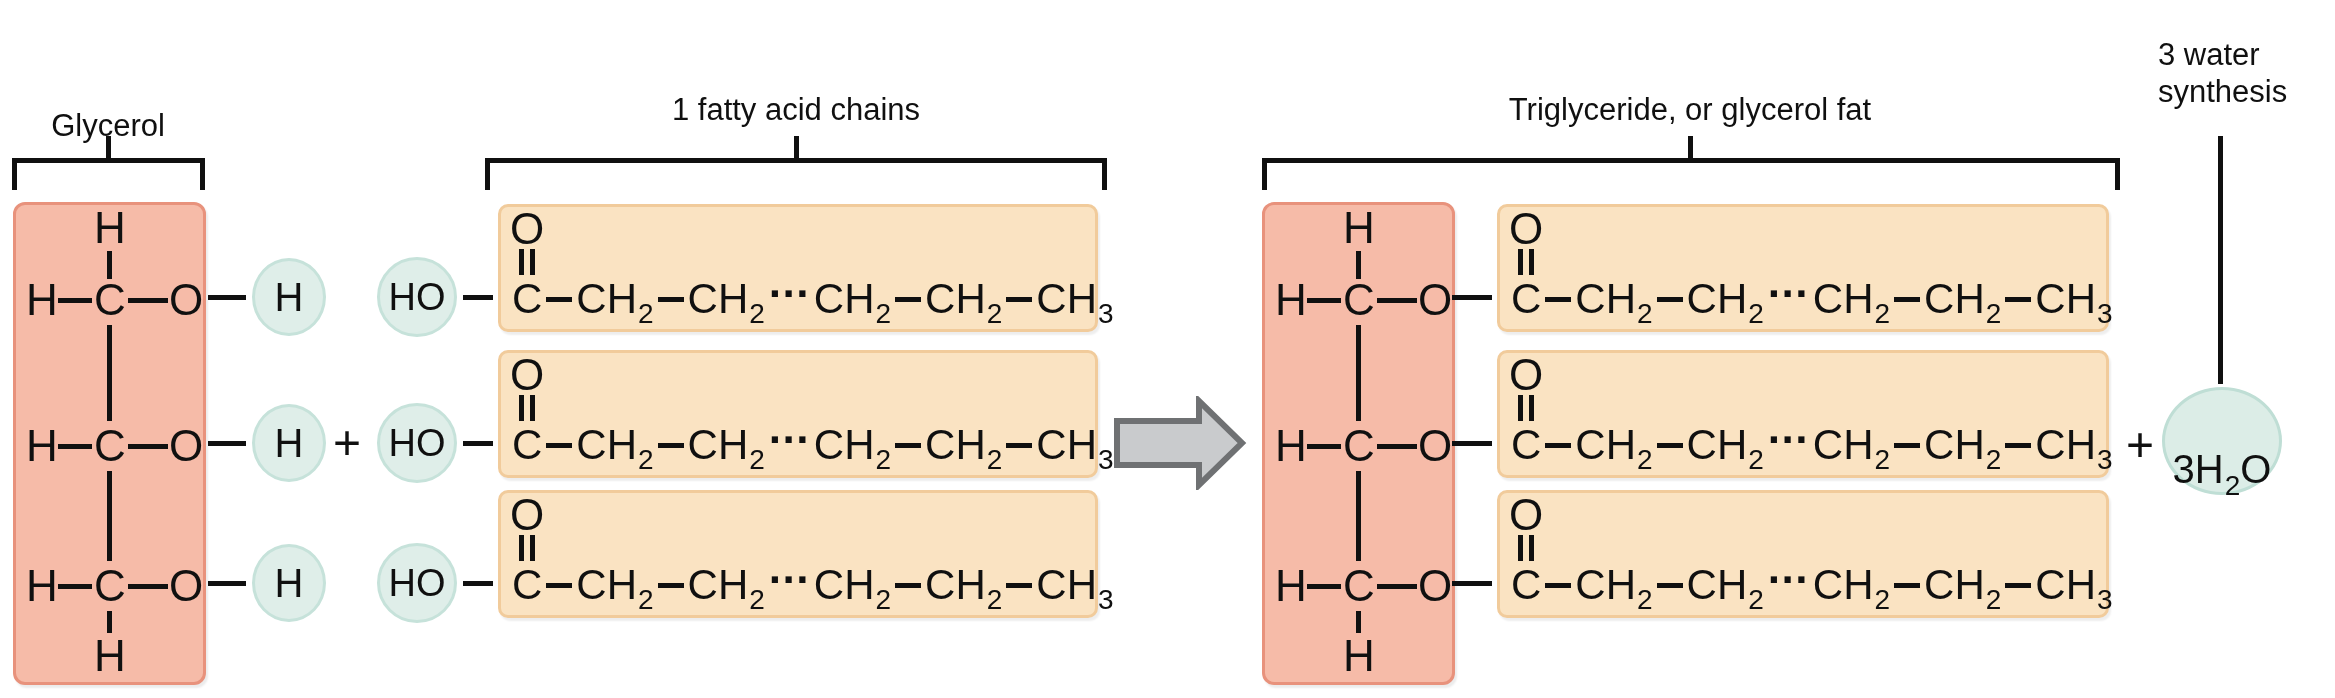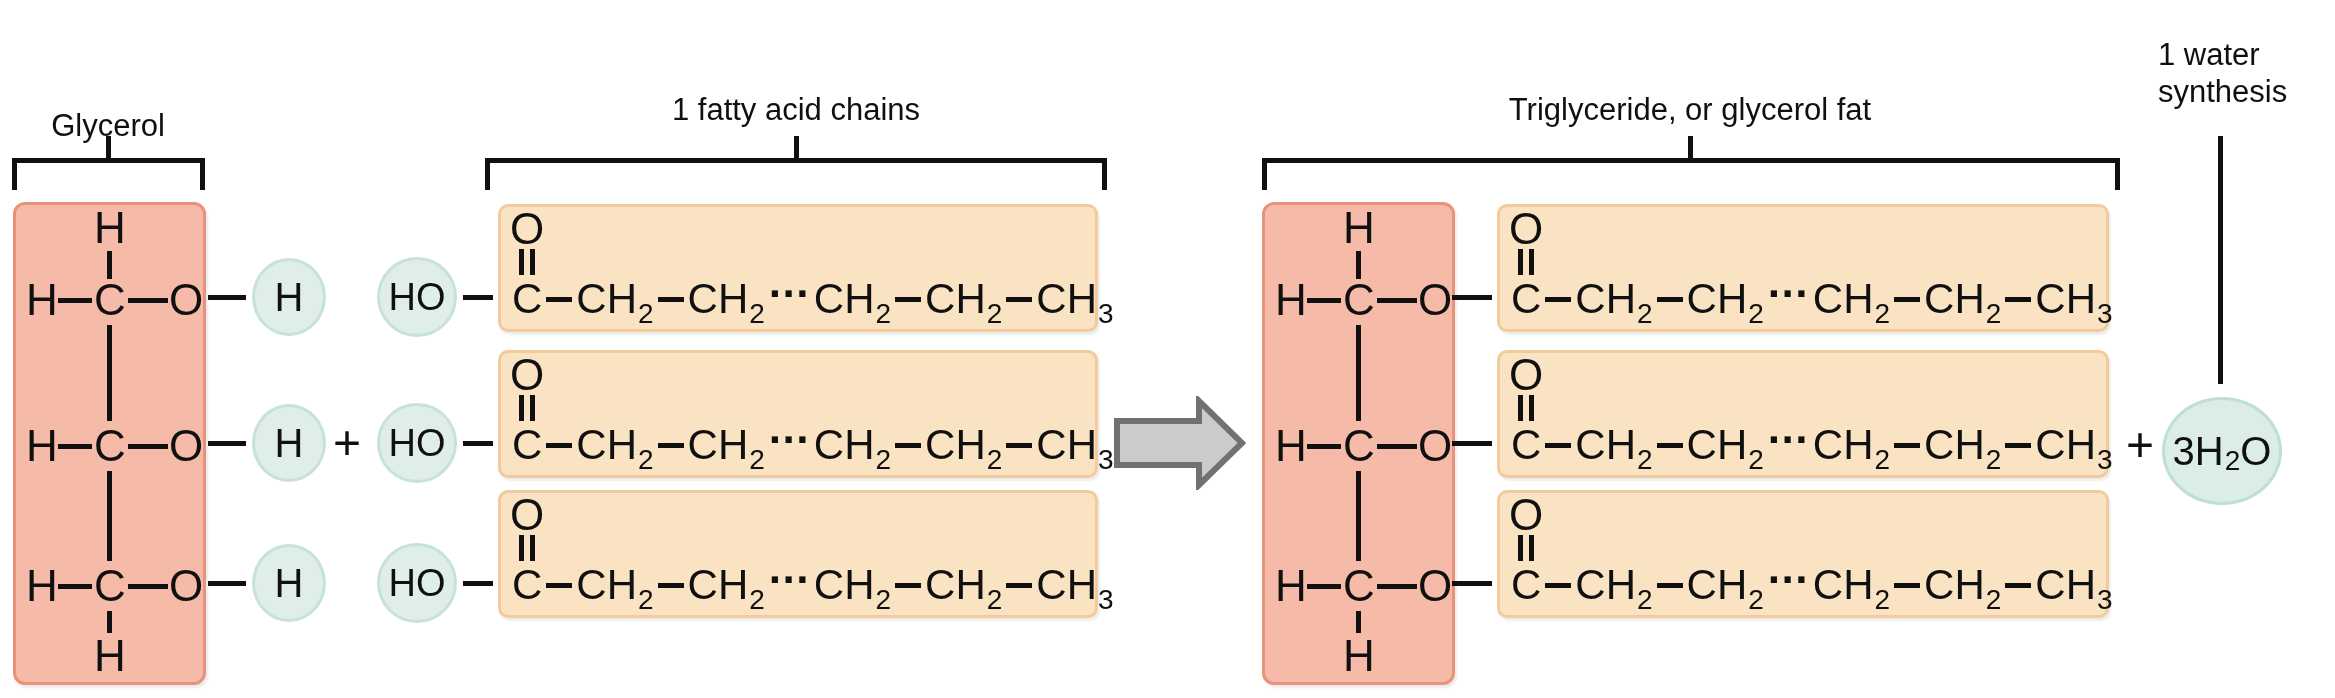--- a/index.html
+++ b/index.html
@@ -45,21 +45,21 @@
 </head>
 <body>
 
 <div class="canvas">
 
 
   <div class="section-label" style="left:108px;margin-top:16px;">Glycerol</div>
   <div class="section-label" style="left:796px;">1 fatty acid chains</div>
   <div class="section-label" style="left:1690px;">Triglyceride, or glycerol fat</div>
   <div class="water-label">
-    <div>1 water</div>
+    <div>3 water</div>
     <div>synthesis</div>
   </div>
 
   <div class="bracket" style="left:12px;width:193px;"></div>
   <div class="tick" style="left:106px;"></div>
   <div class="bracket" style="left:485px;width:622px;"></div>
   <div class="tick" style="left:794px;"></div>
   <div class="bracket" style="left:1262px;width:858px;"></div>
   <div class="tick" style="left:1688px;"></div>
 
@@ -278,19 +278,19 @@
       <span class="grp"><span>CH</span><span class="sub">2</span></span>
       <i class="cbond"></i>
       <span class="grp"><span>CH</span><span class="sub">2</span></span>
       <i class="cbond"></i>
       <span class="grp"><span>CH</span><span class="sub">3</span></span>
     </div>
   </div>
 
   <div class="plus" style="left:2140px;top:445px;">+</div>
   <div class="wline" style="left:2218px;top:136px;height:248px;"></div>
-  <div class="circle circle-w" style="left:2162px;top:397px;">
+  <div class="circle circle-w" style="left:2162px;top:387px;align-items:flex-end;">
     <span>3H</span>
       <span class="sub">2</span>
       <span>O</span>
   </div>
 
 </div>
 
 </body></html>

